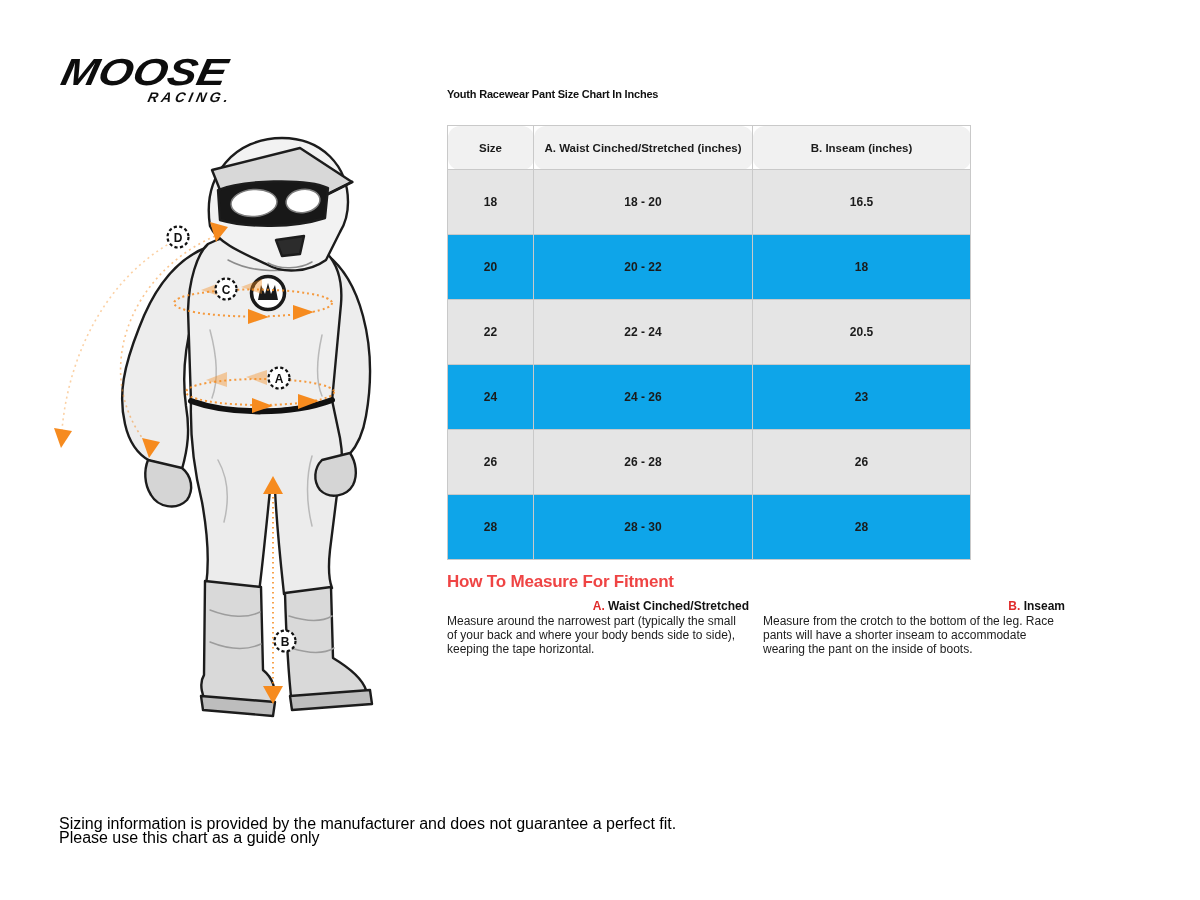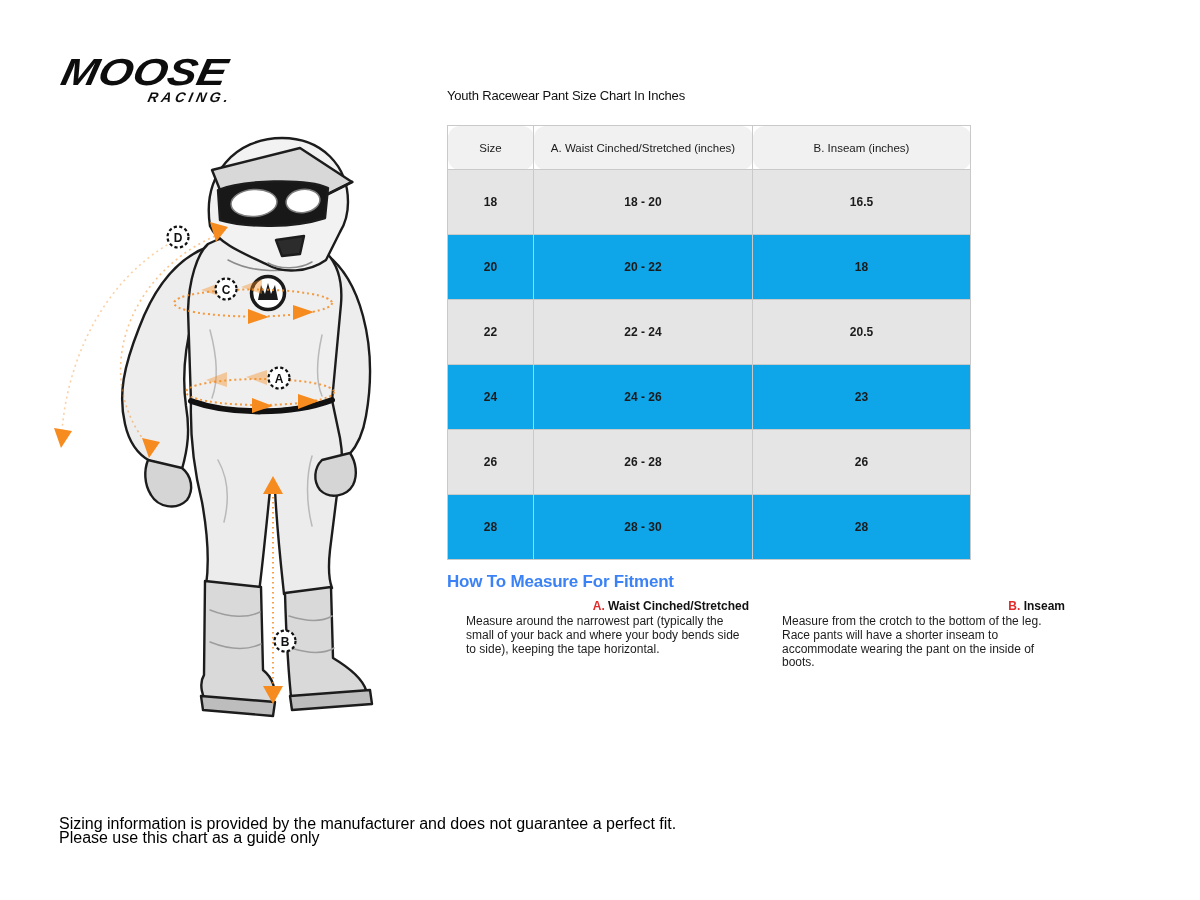--- a/index.html
+++ b/index.html
@@ -14,40 +14,40 @@
                 transform-origin:left bottom; line-height:1; }
   .logo-racing { font-size:14px; font-weight:bold; font-style:italic; color:#0d0d0d;
                  letter-spacing:3.5px; text-align:right; width:172px; margin-top:-2px;
                  transform:skewX(-12deg); transform-origin:left bottom; }
 
   
   .figure-wrap { position:absolute; left:60px; top:130px; width:360px; height:600px; }
   .figure-wrap svg { overflow:visible; }
 
   
-  .chart-title { position:absolute; left:447px; top:88px; font-size:13px; font-weight:normal;
+  .chart-title { position:absolute; left:447px; top:88px; font-size:11px; font-weight:bold;
                  color:#111; letter-spacing:-0.2px; }
   table.size-table { position:absolute; left:447px; top:125px; width:523px;
                      border-collapse:collapse; table-layout:fixed; }
   table.size-table th, table.size-table td { border:1px solid #c9c9c9; text-align:center;
                      vertical-align:middle; color:#1b1b1b; }
-  table.size-table th { height:44px; background:#f1f1f1; font-size:11.5px; font-weight:normal;border-radius:12px; }
+  table.size-table th { height:44px; background:#f1f1f1; font-size:11.5px; font-weight:bold;border-radius:12px; }
   table.size-table td { height:65px; font-size:12px; font-weight:bold; background:#0ea5e9; }
   table.size-table tr.shaded td { background:#e5e5e5; }
   .col-size { width:86px; } .col-waist { width:219px; } .col-inseam { width:218px; }
 
   
   .measure-title { position:absolute; left:447px; top:572px; font-size:17px; font-weight:bold;
-                   color:#3b82f6; letter-spacing:-0.2px; }
+                   color:#ef4444; letter-spacing:-0.2px; }
   .measure-item { position:absolute; top:599px; width:302px; }
   .measure-item.item-a { left:447px; }
   .measure-item.item-b { left:763px; }
   .measure-label { font-size:12px; font-weight:bold; color:#111; margin-bottom:2px;text-align:right; }
   .measure-label .ml-letter { color:#e02b2b; }
-  .measure-text { font-size:12px; line-height:13.8px; color:#1c1c1c;margin-left:19px; }
+  .measure-text { font-size:12px; line-height:13.8px; color:#1c1c1c; }
 
   
   .footer { position:absolute; left:59px; top:817px; font-size:16px; line-height:13.5px;
             color:#000; }
 </style>
 </head>
 <body>
 
 <div class="page">
 

